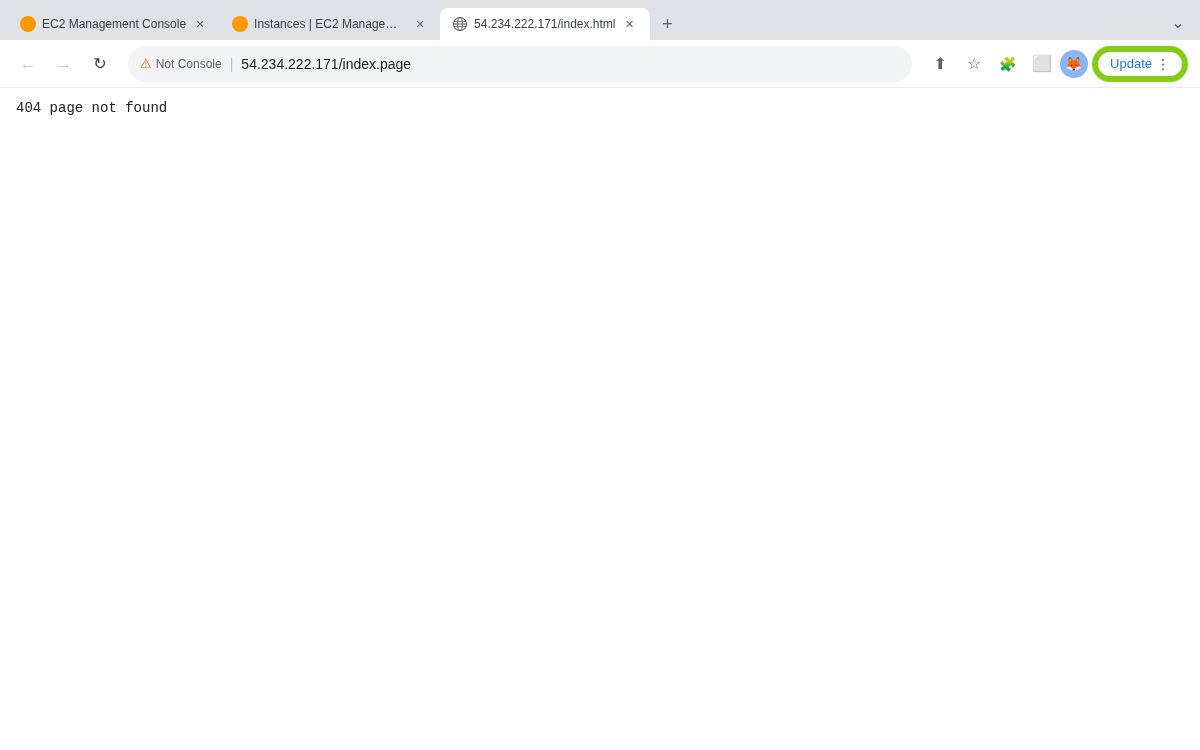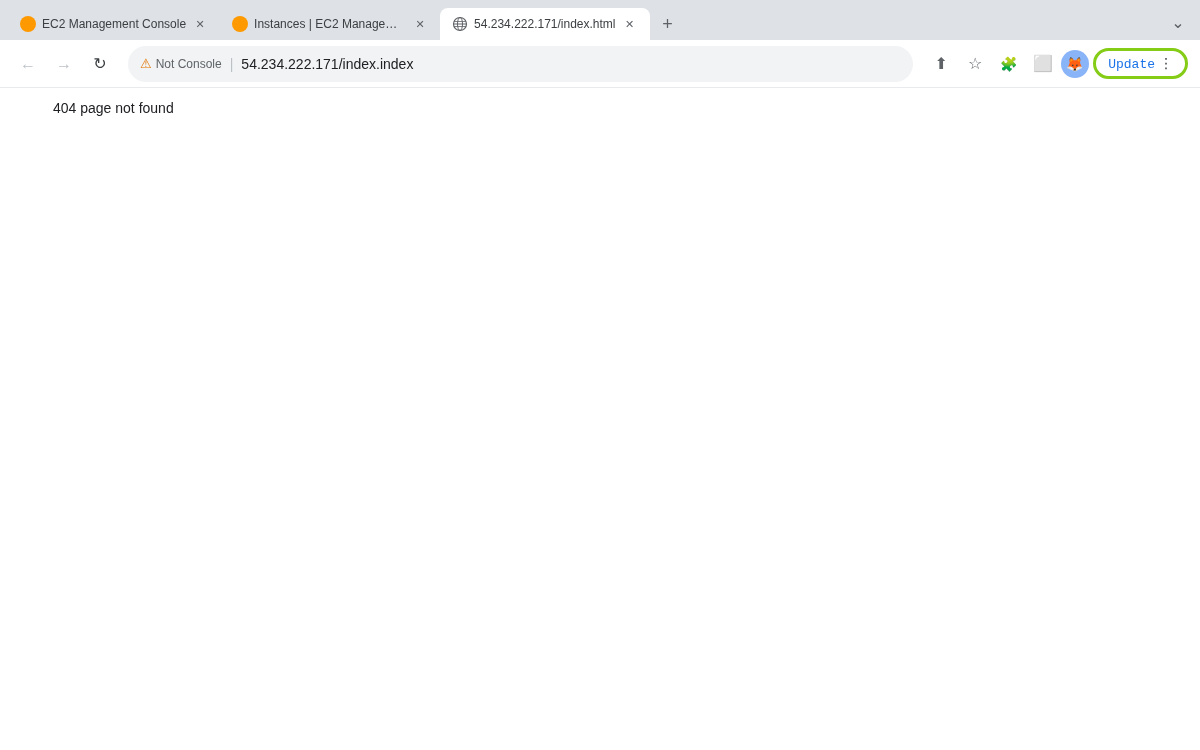--- a/index.html
+++ b/index.html
@@ -155,45 +155,43 @@
     .profile-btn {
       width: 28px; height: 28px;
       border-radius: 50%;
       overflow: hidden;
       cursor: pointer;
       background: #8ab4f8;
       display: flex; align-items: center; justify-content: center;
       font-size: 14px;
     }
     .update-btn {
-      display: flex; align-items: flex-end;
+      display: flex; align-items: center;
       background: transparent;
-      border: 3px solid #84cc16;
+      border: 6px solid #84cc16;
       border-radius: 20px;
       padding: 4px 12px;
       font-size: 13px;
       color: #1a73e8;
       cursor: pointer;
       gap: 4px;
       font-weight: 500;
-      font-family: Liberation Mono, monospace;
     }
 
     
     .page-content {
       background: #ffffff;
       height: calc(750px - 40px - 48px);
       padding: 12px 16px;
       font-family: monospace;
     }
     .error-text {
       font-size: 14px;
       color: #202124;
-      font-family: Liberation Sans, sans-serif;
-      margin-left: 37px;
+      font-family: Liberation Mono, monospace;
     }
 
     
     .globe-icon {
       width: 16px; height: 16px;
       position: relative;
     }
     .globe-icon svg {
       width: 16px; height: 16px;
     }
@@ -254,21 +252,21 @@
     <span>↻</span>
   </div>
 
   <div class="address-bar">
     <div class="security-warning">
       <span class="security-icon">⚠</span>
       <span>Not Console</span>
     </div>
     <span class="address-separator">|</span>
     <span class="address-url">
-      <span class="address-url-bold">54.234.222.171</span><span>/index.index</span>
+      <span class="address-url-bold">54.234.222.171</span><span>/index.page</span>
     </span>
   </div>
 
   <div class="toolbar-icons">
     <div class="toolbar-icon-btn">
       <span>⬆</span>
     </div>
     <div class="toolbar-icon-btn">
       <span>☆</span>
     </div>

